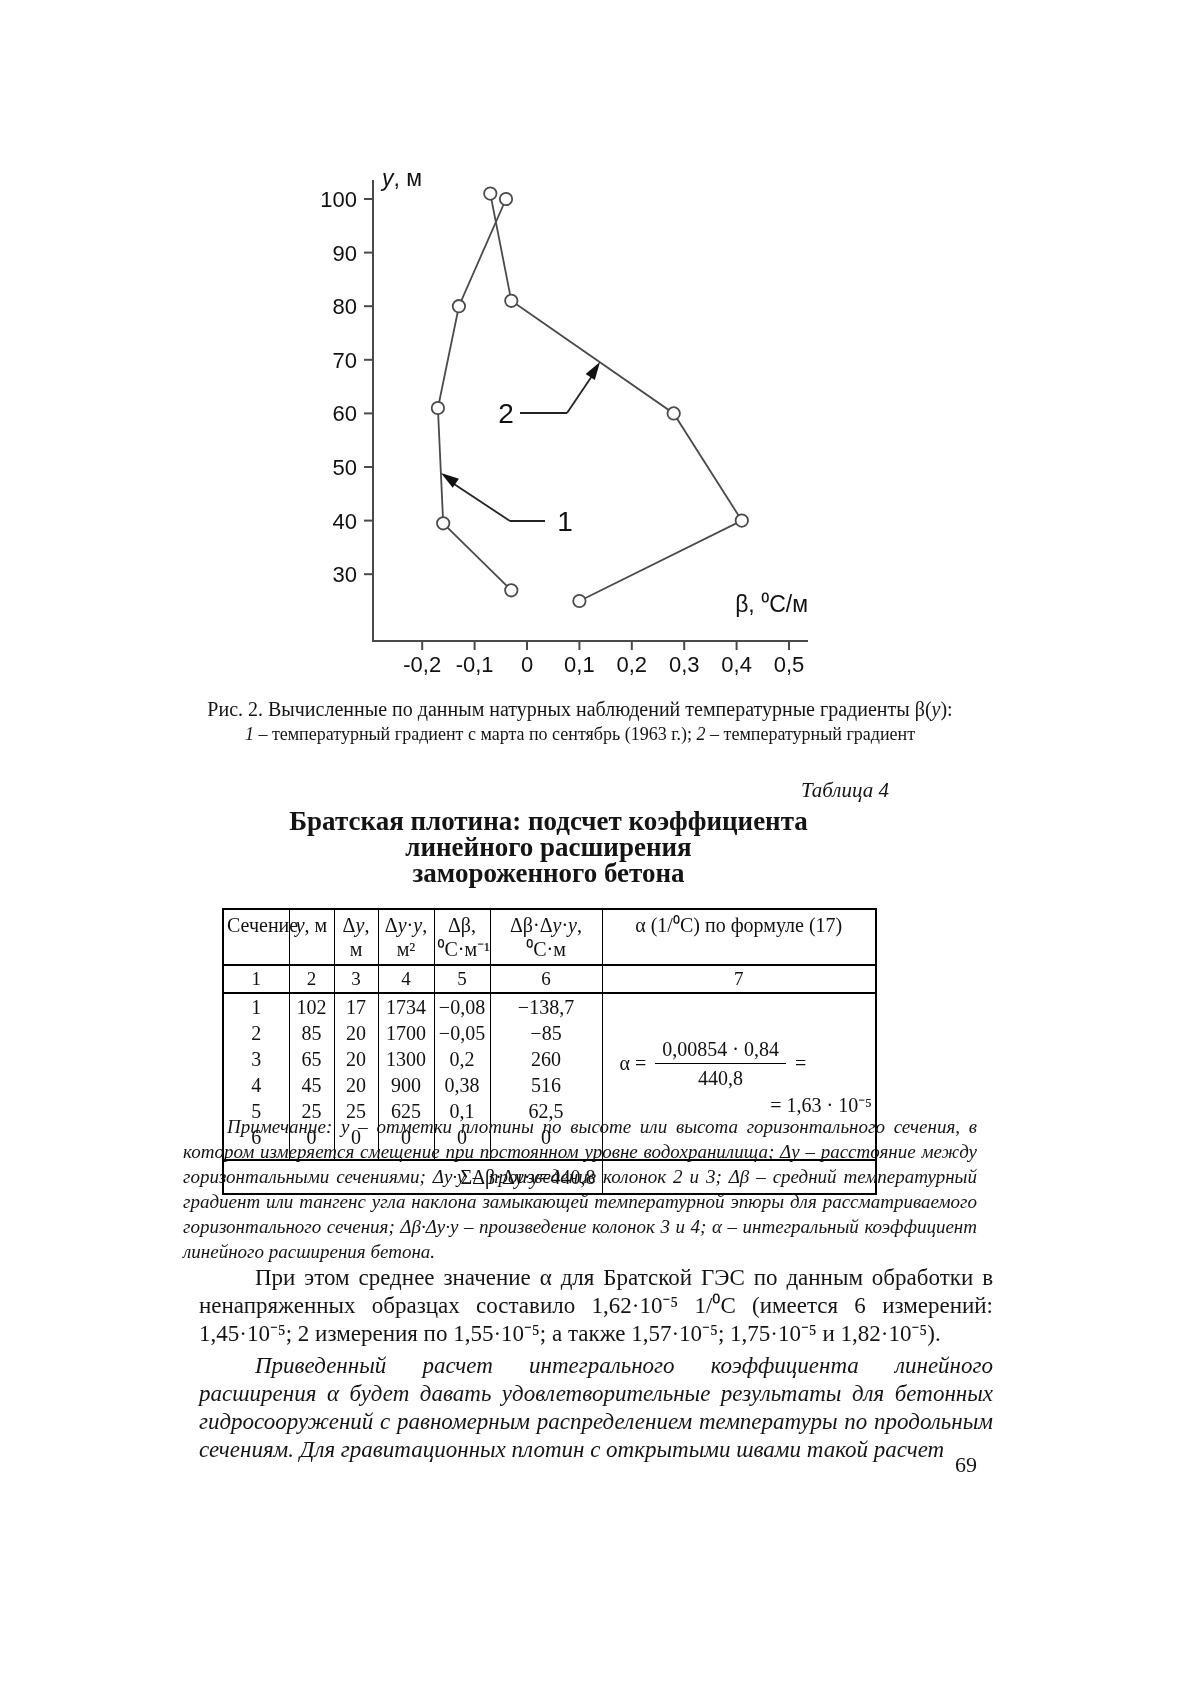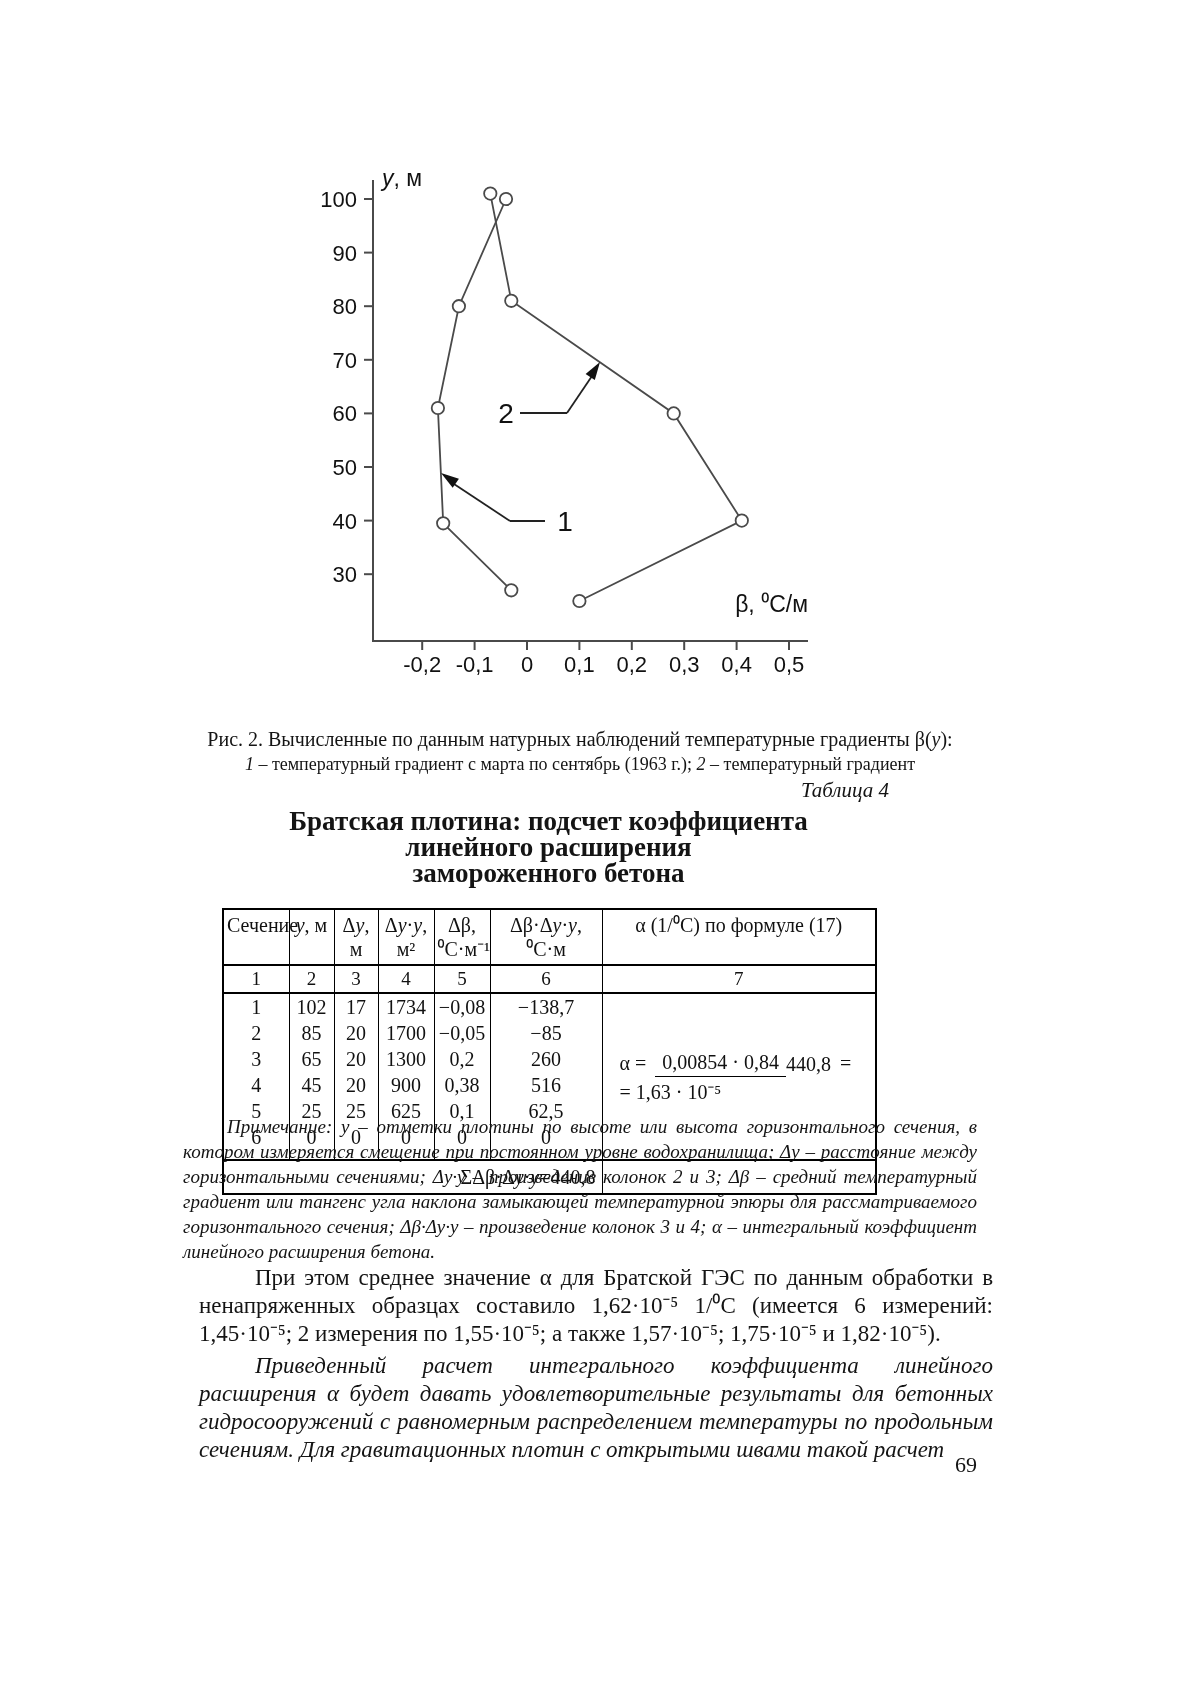--- a/index.html
+++ b/index.html
@@ -4,21 +4,21 @@
 <style>
   html,body{margin:0;padding:0;background:#ffffff;}
   .page{position:relative;width:1200px;height:1697px;background:#fff;
         font-family:"Liberation Serif",serif;color:#141414;overflow:hidden;}
 
   
   .chart{position:absolute;left:270px;top:148px;}
 
   
   .fig-caption{position:absolute;left:183px;top:696px;width:794px;text-align:center;}
-  .cap1{font-size:20px;line-height:26px;margin-top:30px;}
+  .cap1{font-size:20px;line-height:26px;}
   .cap2{font-size:18px;line-height:24px;}
   .it{font-style:italic;}
 
   
   .tbl-label{position:absolute;left:236px;top:778px;width:653px;text-align:right;
              font-style:italic;font-size:21px;}
   .tbl-title{position:absolute;left:222px;top:808px;width:653px;text-align:center;
              font-weight:bold;font-size:27px;line-height:26px;}
   table.data{position:absolute;left:222px;top:908px;width:653px;border-collapse:collapse;
              table-layout:fixed;border:2px solid #000;}
@@ -26,24 +26,24 @@
                     font-weight:normal;color:#111;}
   .data tr.hdr th{border-bottom:2px solid #000;vertical-align:top;font-size:20px;
                   line-height:24px;padding-top:3px;padding-bottom:3px;}
   .data tr.nums td{border-bottom:2px solid #000;font-size:19px;height:24px;}
   .data tr.drow td{border-top:0;border-bottom:0;font-size:20px;height:24px;line-height:24px;}
   .data tr.drow td.pad-bot{padding-bottom:10px;}
   .data tr.sum td{border-top:2px solid #000;height:30px;font-size:20px;}
   .sum-cell{text-align:right !important;padding-right:6px !important;}
   .alpha-cell{vertical-align:middle;font-size:21px;}
   .f-line1{display:flex;align-items:center;gap:9px;justify-content:flex-start;padding-left:14px;}
-  .frac{display:inline-flex;flex-direction:row;text-align:center;}
+  .frac{display:inline-flex;flex-direction:column;text-align:center;}
   .fnum{border-bottom:1.5px solid #000;padding:0 7px 2px;}
   .fden{padding-top:2px;}
-  .f-line2{text-align:left;padding-left:14px;margin-top:3px;}
+  .f-line2{text-align:right;padding-left:14px;margin-top:3px;}
 
   
   .note{position:absolute;left:183px;top:1114px;width:794px;font-style:italic;
         font-size:19px;line-height:25px;text-align:justify;text-indent:44px;}
   .body-p{position:absolute;left:183px;width:794px;font-size:23px;line-height:28px;
           text-align:justify;text-indent:56px;margin:16px;}
   .para1{top:1248px;}
   .para2{top:1336px;font-style:italic;}
   .pageno{position:absolute;left:183px;top:1452px;width:794px;text-align:right;font-size:22px;}
 </style>

